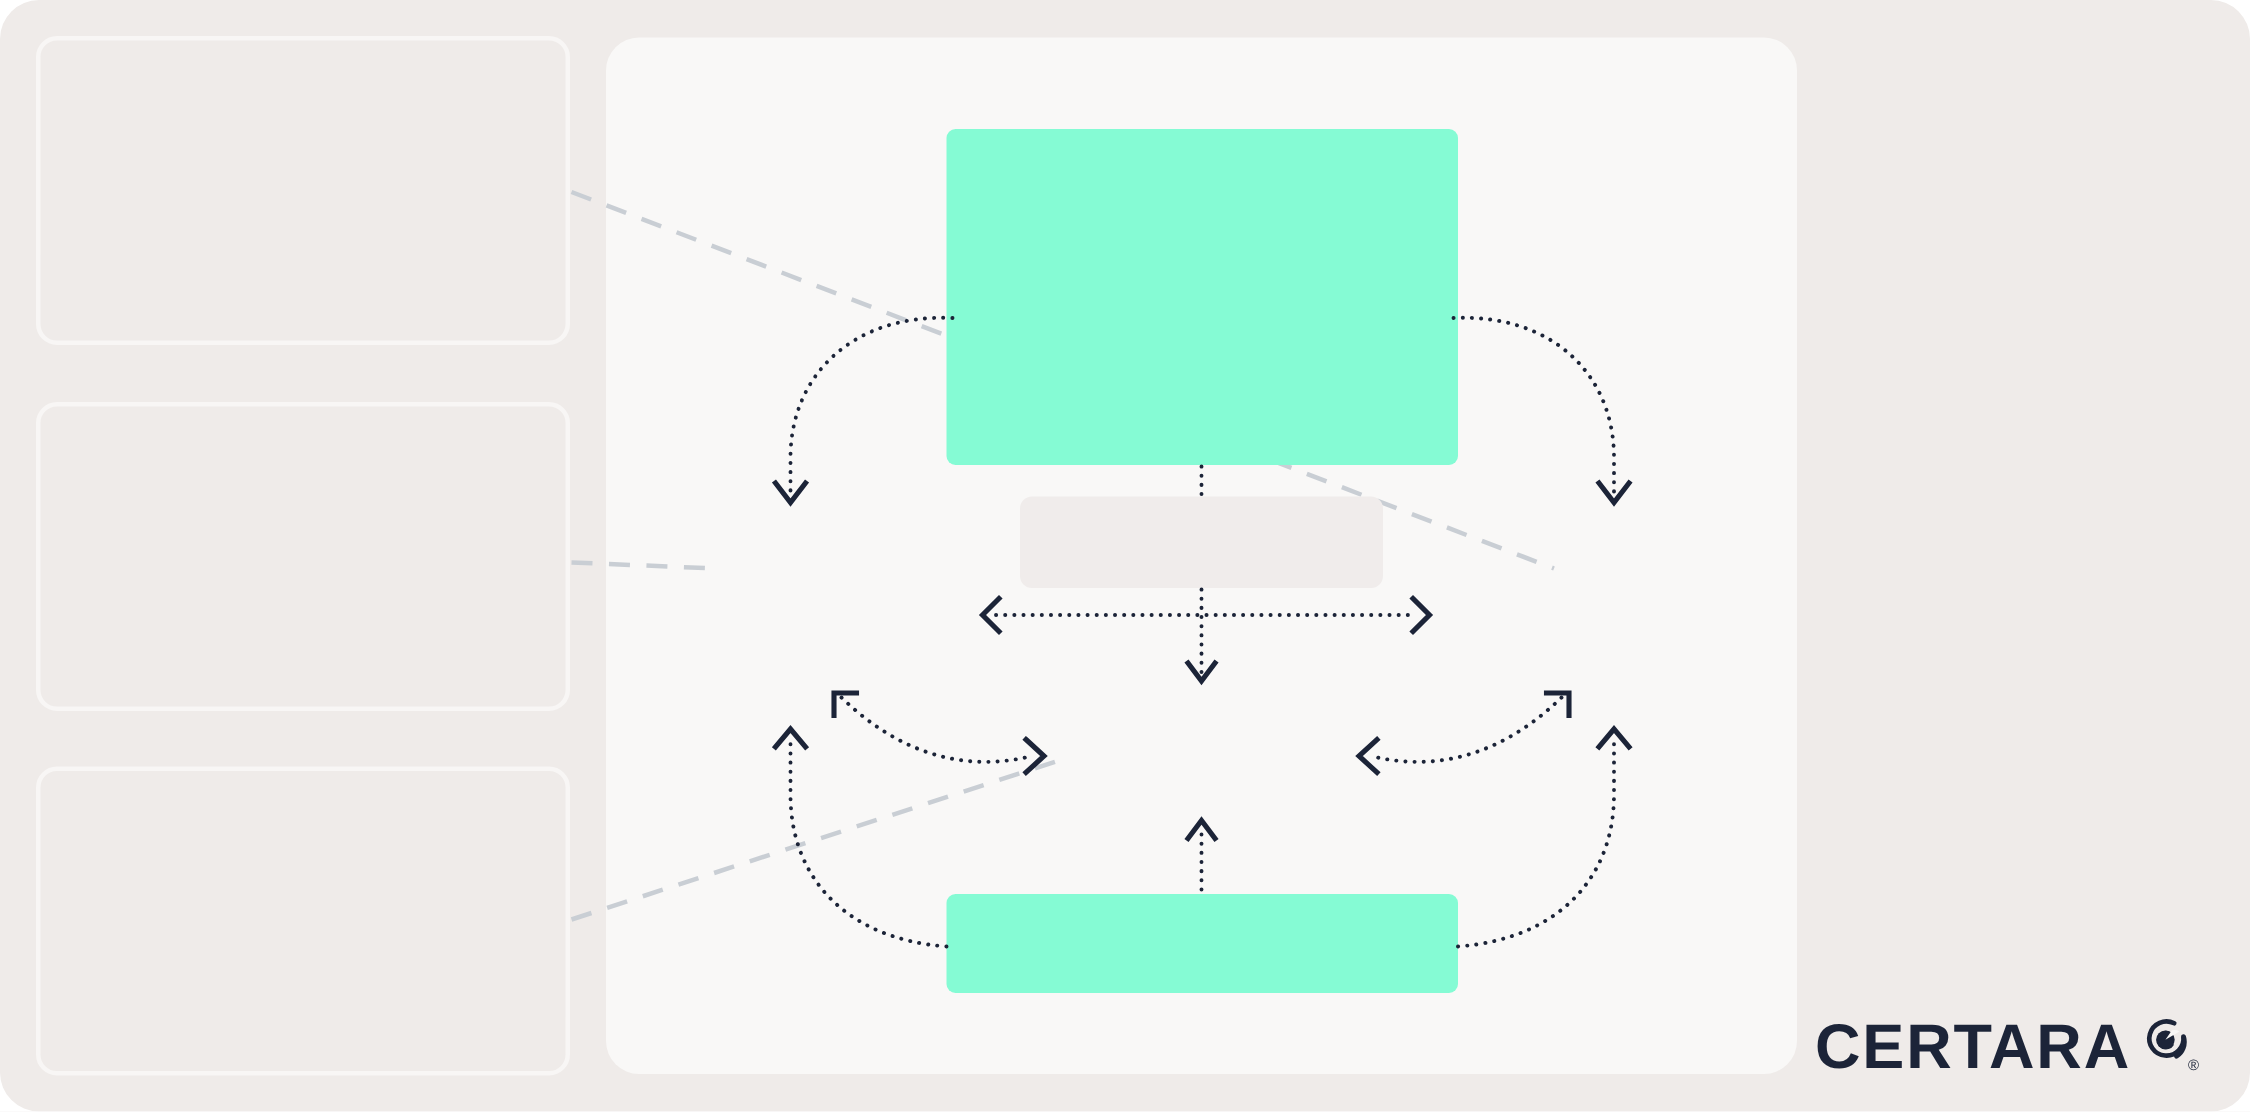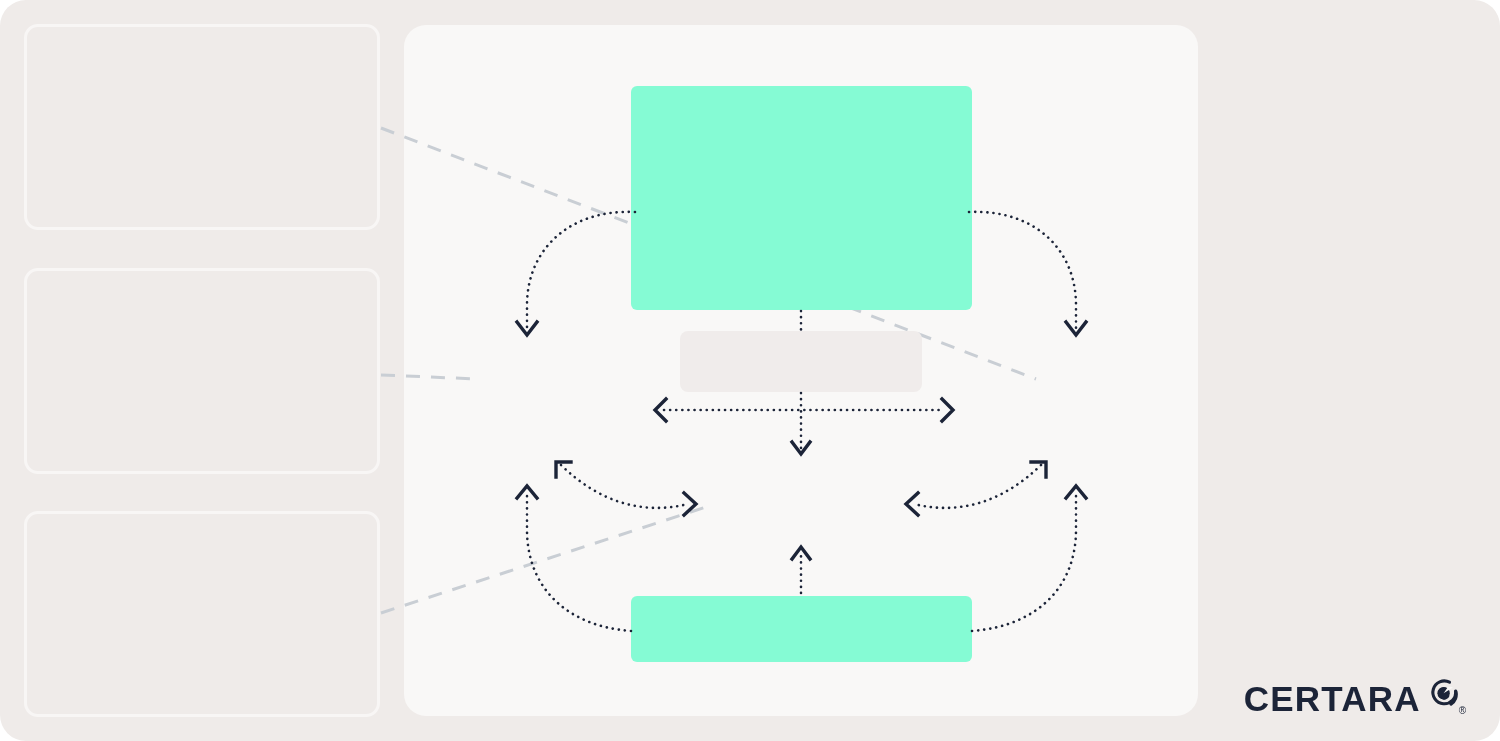--- a/index.html
+++ b/index.html
@@ -138,21 +138,21 @@
     position: absolute;
     right: 34px;
     bottom: 22px;
     display: flex;
     align-items: center;
     gap: 2px;
   }
   .brand-wordmark {
     font-family: "Liberation Sans", sans-serif;
     font-weight: bold;
-    font-size: 35px;
+    font-size: 42px;
     letter-spacing: 1.2px;
     color: #1c2438;
     line-height: 1;
   }
   .brand-mark {
     position: relative;
     width: 34px;
     height: 42px;
     margin-left: 1px;
   }

